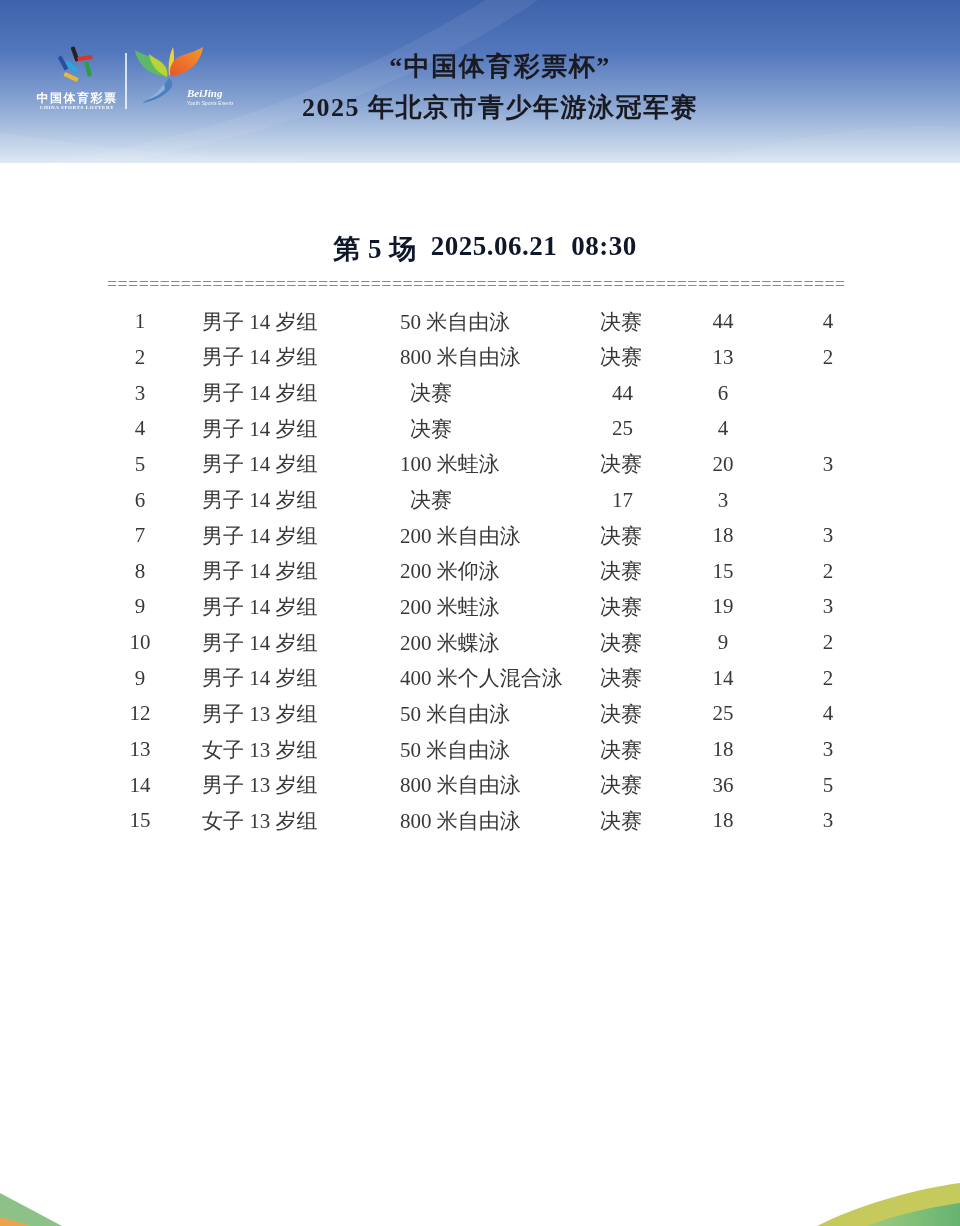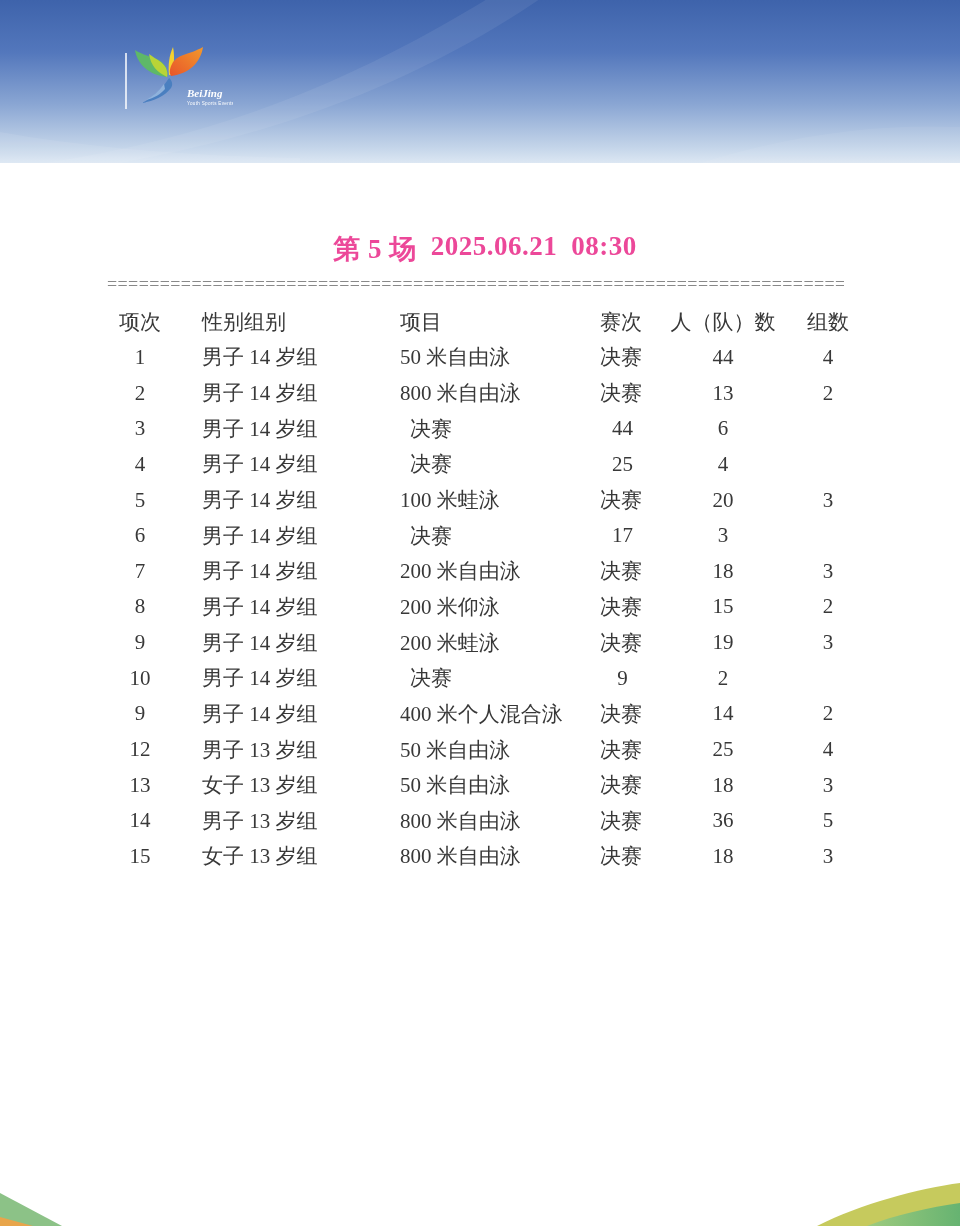--- a/index.html
+++ b/index.html
@@ -20,21 +20,21 @@
   
   .logo-lottery{position:absolute;top:46px;left:36px;width:82px;text-align:center;color:#fff;}
   .logo-lottery .cn{font-size:12px;font-weight:bold;letter-spacing:1.5px;line-height:12px;margin-top:2px;white-space:nowrap;}
   .logo-lottery .en{font-size:5px;font-weight:bold;letter-spacing:.6px;line-height:7px;white-space:nowrap;}
   .logo-divider{position:absolute;top:53px;left:125px;width:1.5px;height:56px;background:rgba(255,255,255,.75);}
   .logo-beijing{position:absolute;top:44px;left:131px;width:102px;height:72px;}
   
   .session{
     position:absolute;top:231px;left:100px;width:770px;
     display:flex;justify-content:center;gap:14px;
-    font-size:27px;font-weight:bold;color:#ec4899;letter-spacing:.5px;
+    font-size:27px;font-weight:bold;color:#0f172a;letter-spacing:.5px;
   }
   .eq-divider{
     position:absolute;top:272px;left:107px;width:737px;height:24px;
     font-size:18px;line-height:24px;color:#888;letter-spacing:.4px;
     white-space:nowrap;overflow:hidden;
   }
   
   .sched{position:absolute;top:304px;left:100px;width:770px;font-size:21px;color:#383838;}
   .trow{display:grid;grid-template-columns:80px 215px 190px 75px 126px 84px;height:35.65px;align-items:center;}
   .c1{text-align:center;}
@@ -52,20 +52,34 @@
 
 <div class="page">
 
   <div class="banner">
     <svg class="banner-waves" viewBox="0 0 960 163" preserveAspectRatio="none">
       <path d="M-60,175 C190,155 350,85 510,-15 L560,-15 C420,85 230,165 -60,185 Z" fill="rgba(255,255,255,0.07)"></path>
       <path d="M0,132 C90,148 190,156 300,158 L300,170 L0,170 Z" fill="rgba(255,255,255,0.08)"></path>
       <path d="M680,170 C790,132 890,122 975,128 L975,170 Z" fill="rgba(255,255,255,0.06)"></path>
     </svg>
 
+    <div class="logo-lottery">
+      <svg width="44" height="40" viewBox="0 0 44 40">
+        <g>
+          <rect x="-7.5" y="-2.1" width="15" height="4.2" rx="1" fill="#26221f" transform="translate(20,8) rotate(70)"></rect>
+          <rect x="-7.5" y="-2.1" width="15" height="4.2" rx="1" fill="#d6382e" transform="translate(30,12) rotate(-8)"></rect>
+          <rect x="-7.5" y="-2.1" width="15" height="4.2" rx="1" fill="#2f9e3e" transform="translate(33,23) rotate(75)"></rect>
+          <rect x="-7.5" y="-2.1" width="15" height="4.2" rx="1" fill="#28a7df" transform="translate(17,21) rotate(45)"></rect>
+          <rect x="-7.5" y="-2.1" width="15" height="4.2" rx="1" fill="#e2b93b" transform="translate(16,31) rotate(25)"></rect>
+          <rect x="-7.5" y="-2.1" width="15" height="4.2" rx="1" fill="#2b4ea3" transform="translate(8,17) rotate(62)"></rect>
+        </g>
+      </svg>
+      <div class="cn">中国体育彩票</div>
+      <div class="en">CHINA SPORTS LOTTERY</div>
+    </div>
 
     <div class="logo-divider"></div>
 
     <svg class="logo-beijing" viewBox="0 0 102 72">
       <defs>
         <linearGradient id="bw-orange" x1="0" y1="1" x2="1" y2="0">
           <stop offset="0" stop-color="#e8552a"></stop>
             <stop offset="1" stop-color="#f2992c"></stop>
         </linearGradient>
       </defs>
@@ -77,39 +91,35 @@
 
       <path d="M40,32 C58,30 70,18 72,3 C58,11 46,10 41,20 C38,26 38.5,29 40,32 Z" fill="url(#bw-orange)"></path>
 
       <path d="M38,34 C31,45 22,53 11,59 C23,57 34,52 40,44 C42.5,40 40.5,36 38,34 Z" fill="#4a7fc0"></path>
       <path d="M33,40 C28,47 22,52 15,56 C23,54 30,50 34,45 Z" fill="#8fb2dc"></path>
 
       <text x="56" y="53" font-size="11" font-style="italic" font-weight="bold" fill="#ffffff" font-family="'Liberation Serif',serif">BeiJing</text>
       <text x="56" y="61" font-size="4.6" fill="#ffffff" letter-spacing="0.3" font-family="'Liberation Sans',sans-serif">Youth Sports Events</text>
     </svg>
 
+    <div class="banner-title">
+      <div>“中国体育彩票杯”</div>
+      <div>2025 年北京市青少年游泳冠军赛</div>
+    </div>
   </div>
 
   <div class="session">
     <span>第 5 场</span>
     <span>2025.06.21</span>
     <span>08:30</span>
   </div>
 
   <div class="eq-divider">================================================================================</div>
 
   <div class="sched">
-    <div class="trow">
-      <div class="c1">项次</div>
-      <div class="c2">性别组别</div>
-      <div class="c3">项目</div>
-      <div class="c4">赛次</div>
-      <div class="c5">人（队）数</div>
-      <div class="c6">组数</div>
-    </div>
     <div id="table-body">
     <div class="trow">
       <div class="c1">1</div>
       <div class="c2">男子 14 岁组</div>
       <div class="c3">50 米自由泳</div>
       <div class="c4">决赛</div>
       <div class="c5">44</div>
       <div class="c6">4</div>
     </div>
 
@@ -178,20 +188,21 @@
       <div class="c2">男子 14 岁组</div>
       <div class="c3">200 米蛙泳</div>
       <div class="c4">决赛</div>
       <div class="c5">19</div>
       <div class="c6">3</div>
     </div>
 
     <div class="trow">
       <div class="c1">10</div>
       <div class="c2">男子 14 岁组</div>
+      <div class="c3">200 米蝶泳</div>
       <div class="c4">决赛</div>
       <div class="c5">9</div>
       <div class="c6">2</div>
     </div>
 
     <div class="trow">
       <div class="c1">9</div>
       <div class="c2">男子 14 岁组</div>
       <div class="c3">400 米个人混合泳</div>
       <div class="c4">决赛</div>

